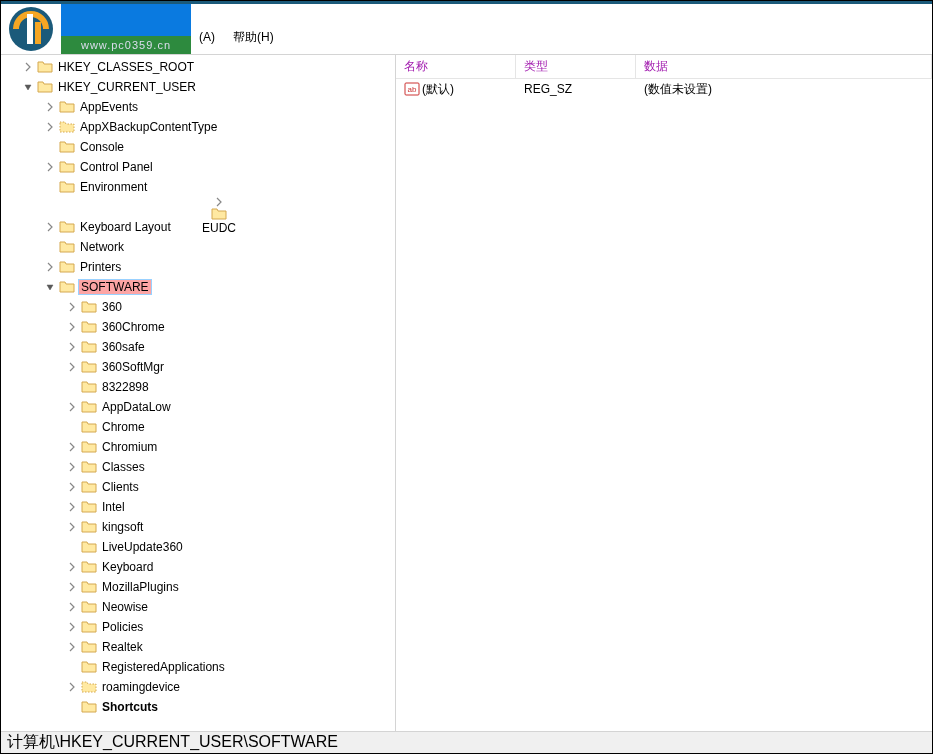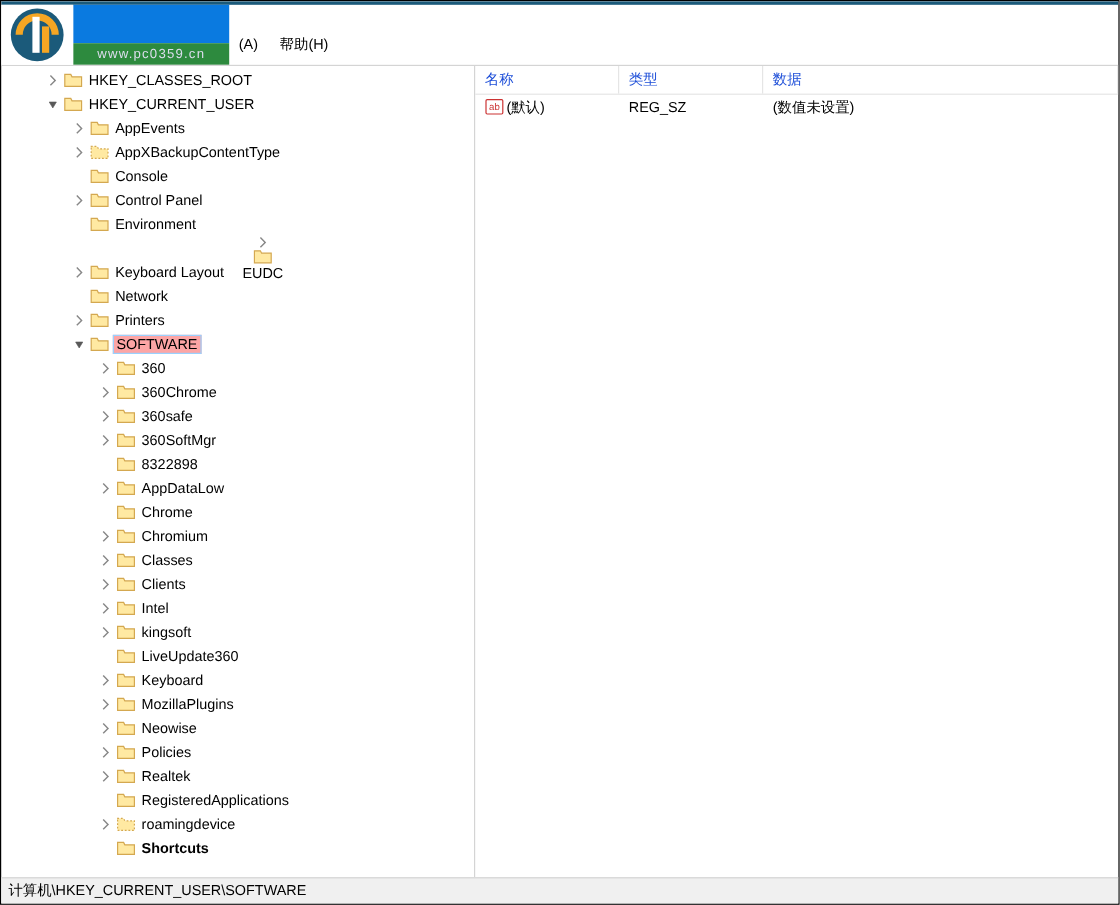--- a/index.html
+++ b/index.html
@@ -13,50 +13,50 @@
     .logo-icon svg { width: 100%; height: 100%; }
     .banner { width: 130px; height: 50px; display: flex; flex-direction: column; }
     .banner-top { flex: 1; background: #0a7ae0; }
     .banner-bottom { height: 18px; background: #2d8a3e; color: #dde; font-size: 11px; text-align: center; line-height: 18px; letter-spacing: 1px; }
     
     .menu-bar { display: flex; align-items: center; padding: 2px 8px; gap: 18px; height: 22px; margin-top: 22px; }
     .menu-item { font-size: 12px; color: #000; cursor: default; }
     
     .main { flex: 1; display: flex; border-top: 1px solid #d4d4d4; overflow: hidden; }
     
-    .tree-panel { width: 395px; border-right: 1px solid #d4d4d4; overflow-y: auto; overflow-x: hidden; position: relative; padding: 2px 16px; }
+    .tree-panel { width: 395px; border-right: 1px solid #d4d4d4; overflow-y: auto; overflow-x: hidden; position: relative; padding: 2px 0; }
     .tree-panel::-webkit-scrollbar { width: 17px; }
     .tree-panel::-webkit-scrollbar-track { background: #f0f0f0; }
     .tree-panel::-webkit-scrollbar-thumb { background: #c1c1c1; border: 1px solid #a0a0a0; }
     
     .tree-node { display: flex; align-items: center; height: 20px; white-space: nowrap; cursor: default; padding-left: 4px; position: relative; }
     .expander { width: 14px; height: 14px; display: inline-flex; align-items: center; justify-content: center; color: #888; font-size: 10px; cursor: pointer; }
     .expander.empty { visibility: hidden; }
     .folder-icon { width: 16px; height: 14px; display: inline-block; margin: 0 3px 0 2px; position: relative; }
     .folder-icon svg { width: 16px; height: 14px; display: block; }
     .dotted-folder svg path.outline { stroke-dasharray: 1.5 1.5; }
     .node-label { padding: 0 2px; }
     .node-label.selected { background: #fca5a5; border: 1px solid #99d1ff; padding: 0 2px; margin: -1px 0; }
     
     .list-panel { flex: 1; display: flex; flex-direction: column; overflow: hidden; }
     .list-header { display: flex; height: 24px; border-bottom: 1px solid #e5e5e5; background: #fff; }
-    .list-col { padding: 3px 8px; border-right: 1px solid #e5e5e5; font-size: 12px; color: #1d4ed8; }
+    .list-col { padding: 3px 8px; border-right: 1px solid #e5e5e5; font-size: 12px; color: #a21caf; }
     .col-name { width: 120px; }
     .col-type { width: 120px; }
     .col-data { flex: 1; }
     
     .list-body { flex: 1; overflow: auto; }
     .list-row { display: flex; height: 20px; align-items: center; }
     .list-cell { padding: 0 8px; font-size: 12px; color: #000; }
     .cell-name { width: 120px; display: flex; align-items: center; gap: 2px; }
     .cell-type { width: 120px; }
     .cell-data { flex: 1; }
     .value-icon { width: 16px; height: 16px; display: inline-flex; align-items: center; justify-content: center; }
     
-    .status-bar { height: 22px; border-top: 1px solid #d4d4d4; padding: 2px 6px; font-size: 12px; color: #000; display: flex; align-items: center; background: #f0f0f0; }
+    .status-bar { height: 22px; border-top: 1px solid #d4d4d4; padding: 2px 6px; font-size: 16px; color: #000; display: flex; align-items: center; background: #f0f0f0; }
   </style>
 </head>
 <body>
 
 <div class="top-border"></div>
 
 <div class="header">
   <div class="logo-area">
     <div class="logo-icon">
       <svg viewBox="0 0 60 50">

